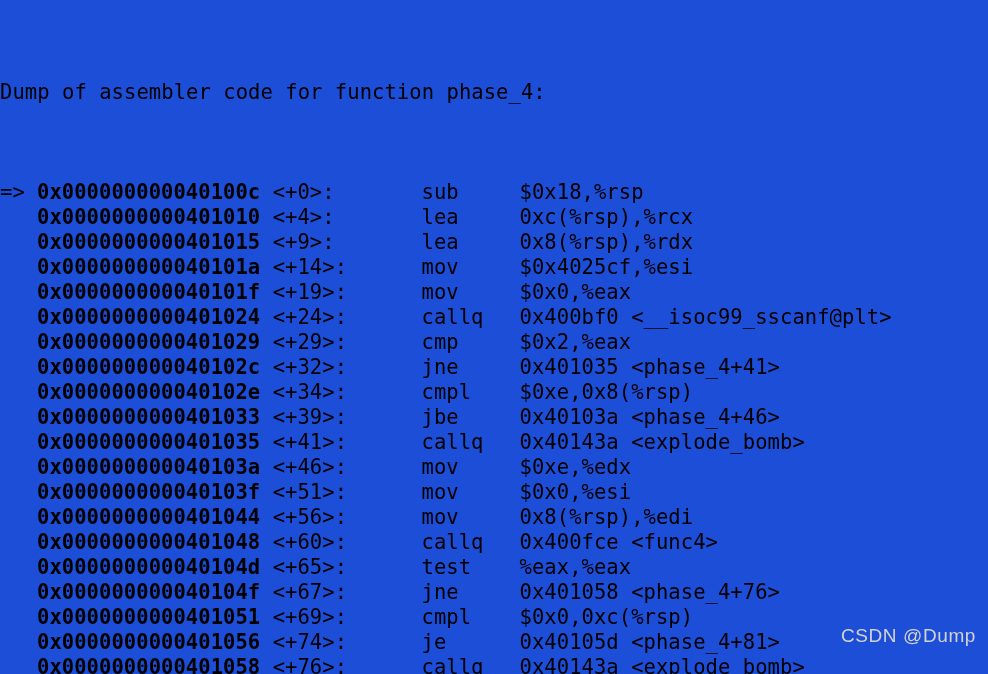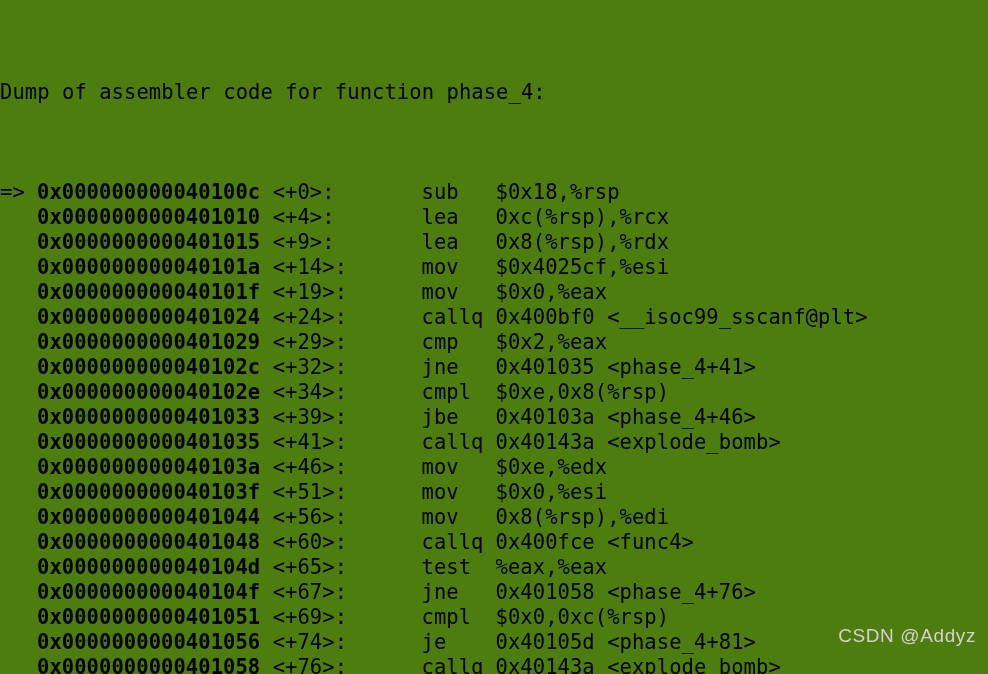--- a/index.html
+++ b/index.html
@@ -45,49 +45,49 @@
     height: 25px;
     line-height: 25px;
     white-space: pre;
     letter-spacing: 0.06px;
   }
 
   .marker      { display: inline-block; width: 3ch; }
   .addr        { display: inline-block; font-weight: bold; }
   .offset      { display: inline-block; }
   .mnemonic    { display: inline-block; width: 6ch; }
-  .operands    { display: inline-block; }
+  .operands    { display: inline-block; margin-left: 24px; }
 
   .header-line,
   .footer-line { white-space: pre; }
 
   .watermark {
     position: absolute;
     right: 12px;
     bottom: 26px;
     font-family: "Liberation Sans", sans-serif;
     font-size: 19px;
     letter-spacing: 0.6px;
     color: #d2d2d2;
     white-space: pre;
     user-select: none;
   }
 </style>
 </head>
 <body>
 
-<div id="screen" style="background: #4d7c0f; color: rgb(0, 0, 0);">
+<div id="screen" style="background: #1d4ed8; color: rgb(0, 0, 0);">
 
   <div class="clipped-top">
     
   </div>
 
   <div class="dump-body">
 
     <div class="term-line header-line">Dump of assembler code for function phase_4:</div>
 
     <div id="instruction-list"><div class="term-line"><span class="marker">=&gt;</span><span class="addr">0x000000000040100c </span><span class="offset">&lt;+0&gt;:       </span><span class="mnemonic">sub   </span><span class="operands">$0x18,%rsp</span></div><div class="term-line"><span class="marker"></span><span class="addr">0x0000000000401010 </span><span class="offset">&lt;+4&gt;:       </span><span class="mnemonic">lea   </span><span class="operands">0xc(%rsp),%rcx</span></div><div class="term-line"><span class="marker"></span><span class="addr">0x0000000000401015 </span><span class="offset">&lt;+9&gt;:       </span><span class="mnemonic">lea   </span><span class="operands">0x8(%rsp),%rdx</span></div><div class="term-line"><span class="marker"></span><span class="addr">0x000000000040101a </span><span class="offset">&lt;+14&gt;:      </span><span class="mnemonic">mov   </span><span class="operands">$0x4025cf,%esi</span></div><div class="term-line"><span class="marker"></span><span class="addr">0x000000000040101f </span><span class="offset">&lt;+19&gt;:      </span><span class="mnemonic">mov   </span><span class="operands">$0x0,%eax</span></div><div class="term-line"><span class="marker"></span><span class="addr">0x0000000000401024 </span><span class="offset">&lt;+24&gt;:      </span><span class="mnemonic">callq </span><span class="operands">0x400bf0 &lt;__isoc99_sscanf@plt&gt;</span></div><div class="term-line"><span class="marker"></span><span class="addr">0x0000000000401029 </span><span class="offset">&lt;+29&gt;:      </span><span class="mnemonic">cmp   </span><span class="operands">$0x2,%eax</span></div><div class="term-line"><span class="marker"></span><span class="addr">0x000000000040102c </span><span class="offset">&lt;+32&gt;:      </span><span class="mnemonic">jne   </span><span class="operands">0x401035 &lt;phase_4+41&gt;</span></div><div class="term-line"><span class="marker"></span><span class="addr">0x000000000040102e </span><span class="offset">&lt;+34&gt;:      </span><span class="mnemonic">cmpl  </span><span class="operands">$0xe,0x8(%rsp)</span></div><div class="term-line"><span class="marker"></span><span class="addr">0x0000000000401033 </span><span class="offset">&lt;+39&gt;:      </span><span class="mnemonic">jbe   </span><span class="operands">0x40103a &lt;phase_4+46&gt;</span></div><div class="term-line"><span class="marker"></span><span class="addr">0x0000000000401035 </span><span class="offset">&lt;+41&gt;:      </span><span class="mnemonic">callq </span><span class="operands">0x40143a &lt;explode_bomb&gt;</span></div><div class="term-line"><span class="marker"></span><span class="addr">0x000000000040103a </span><span class="offset">&lt;+46&gt;:      </span><span class="mnemonic">mov   </span><span class="operands">$0xe,%edx</span></div><div class="term-line"><span class="marker"></span><span class="addr">0x000000000040103f </span><span class="offset">&lt;+51&gt;:      </span><span class="mnemonic">mov   </span><span class="operands">$0x0,%esi</span></div><div class="term-line"><span class="marker"></span><span class="addr">0x0000000000401044 </span><span class="offset">&lt;+56&gt;:      </span><span class="mnemonic">mov   </span><span class="operands">0x8(%rsp),%edi</span></div><div class="term-line"><span class="marker"></span><span class="addr">0x0000000000401048 </span><span class="offset">&lt;+60&gt;:      </span><span class="mnemonic">callq </span><span class="operands">0x400fce &lt;func4&gt;</span></div><div class="term-line"><span class="marker"></span><span class="addr">0x000000000040104d </span><span class="offset">&lt;+65&gt;:      </span><span class="mnemonic">test  </span><span class="operands">%eax,%eax</span></div><div class="term-line"><span class="marker"></span><span class="addr">0x000000000040104f </span><span class="offset">&lt;+67&gt;:      </span><span class="mnemonic">jne   </span><span class="operands">0x401058 &lt;phase_4+76&gt;</span></div><div class="term-line"><span class="marker"></span><span class="addr">0x0000000000401051 </span><span class="offset">&lt;+69&gt;:      </span><span class="mnemonic">cmpl  </span><span class="operands">$0x0,0xc(%rsp)</span></div><div class="term-line"><span class="marker"></span><span class="addr">0x0000000000401056 </span><span class="offset">&lt;+74&gt;:      </span><span class="mnemonic">je    </span><span class="operands">0x40105d &lt;phase_4+81&gt;</span></div><div class="term-line"><span class="marker"></span><span class="addr">0x0000000000401058 </span><span class="offset">&lt;+76&gt;:      </span><span class="mnemonic">callq </span><span class="operands">0x40143a &lt;explode_bomb&gt;</span></div></div>
 
     
   </div>
 
-  <div class="watermark" style="color: rgb(210, 210, 210);">CSDN @Addyz</div>
+  <div class="watermark" style="color: rgb(210, 210, 210);">CSDN @Dump</div>
 </div>
 
 </body></html>

